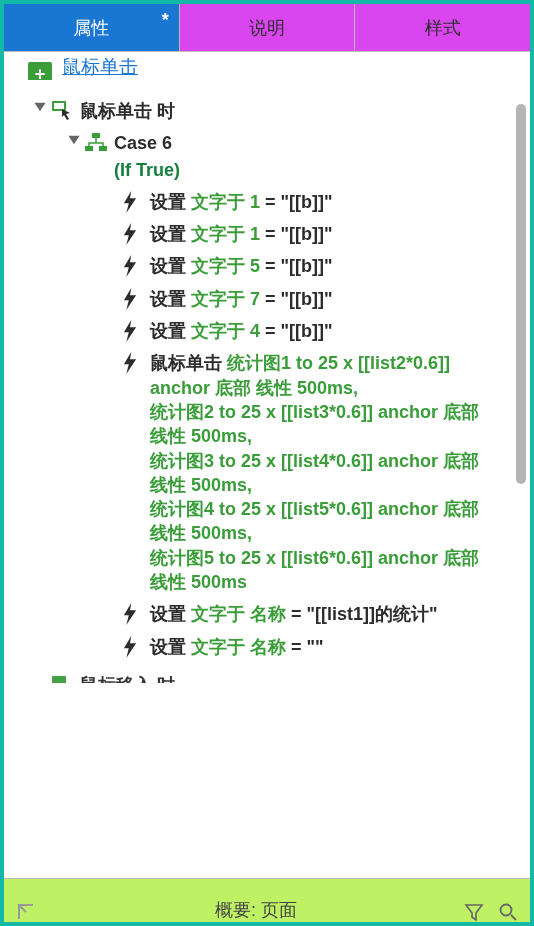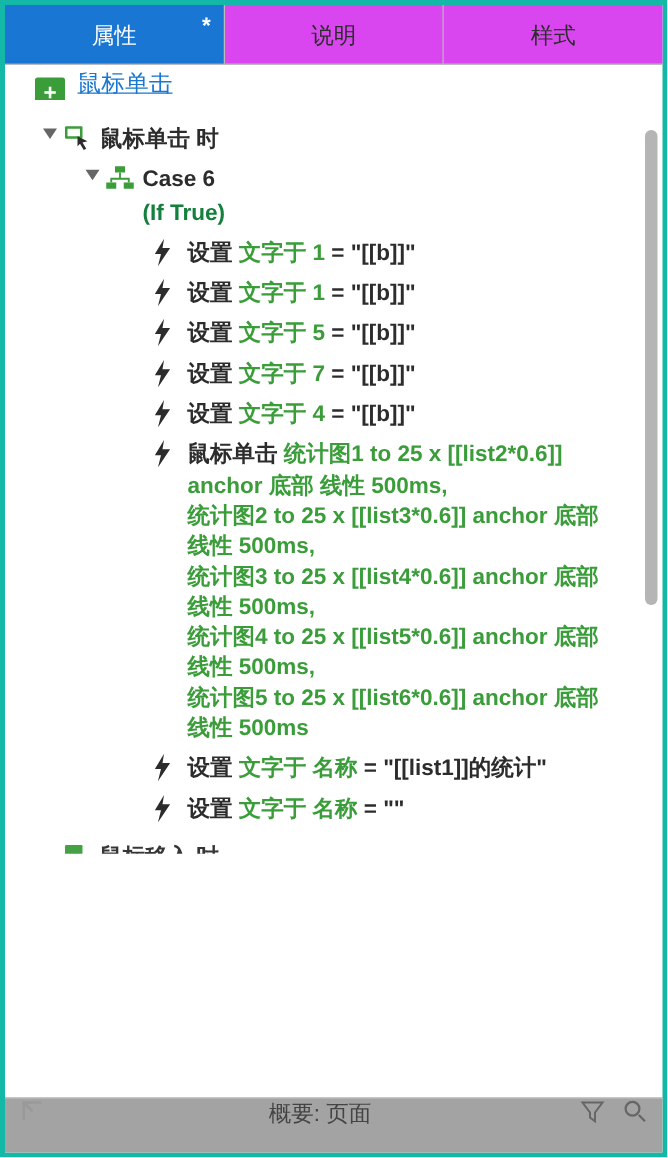--- a/index.html
+++ b/index.html
@@ -27,21 +27,21 @@
   .text { flex: 1; padding-right: 6px; word-break: break-word; }
   .link { color: #1976d2; text-decoration: underline; }
   .kw { color: #3a9d3a; }
   .cond { color: #15803d; margin-top: 2px; }
 
   
   .partial { height: 22px; overflow: hidden; display: flex; align-items: flex-end; padding-left: 12px; }
   .plus { width: 24px; height: 24px; background: #3a9d3a; color: #fff; display: flex; align-items: center; justify-content: center; font-weight: bold; border-radius: 2px; margin-right: 10px; transform: translateY(6px); }
 
   
-  .footer { height: 44px; border-top: 1px solid #bbb; display: flex; align-items: flex-start; background: #a3a3a3; gap: 28px; }
+  .footer { height: 44px; border-top: 1px solid #bbb; display: flex; align-items: flex-end; background: #bef264; gap: 28px; }
   .footer .nav { width: 44px; display: flex; justify-content: center; color: #888; }
   .footer .title { flex: 1; text-align: center; color: #444; }
   .footer .tools { display: flex; gap: 14px; padding-right: 12px; color: #666; }
 
   
   svg { display: block; }
 </style>
 </head>
 <body>
 

